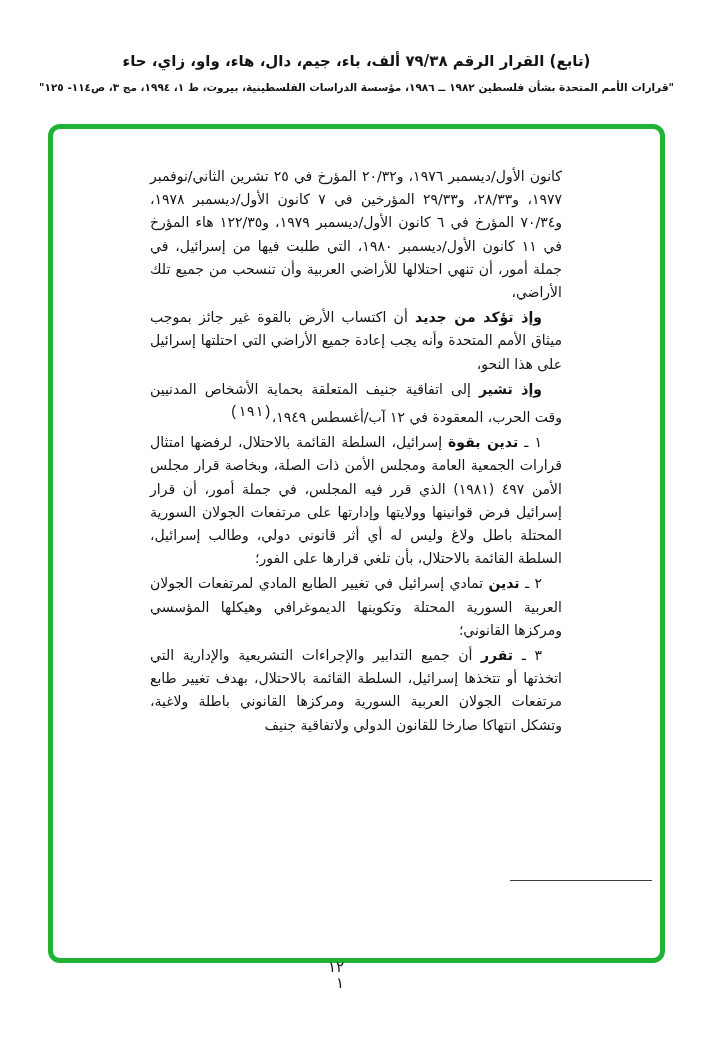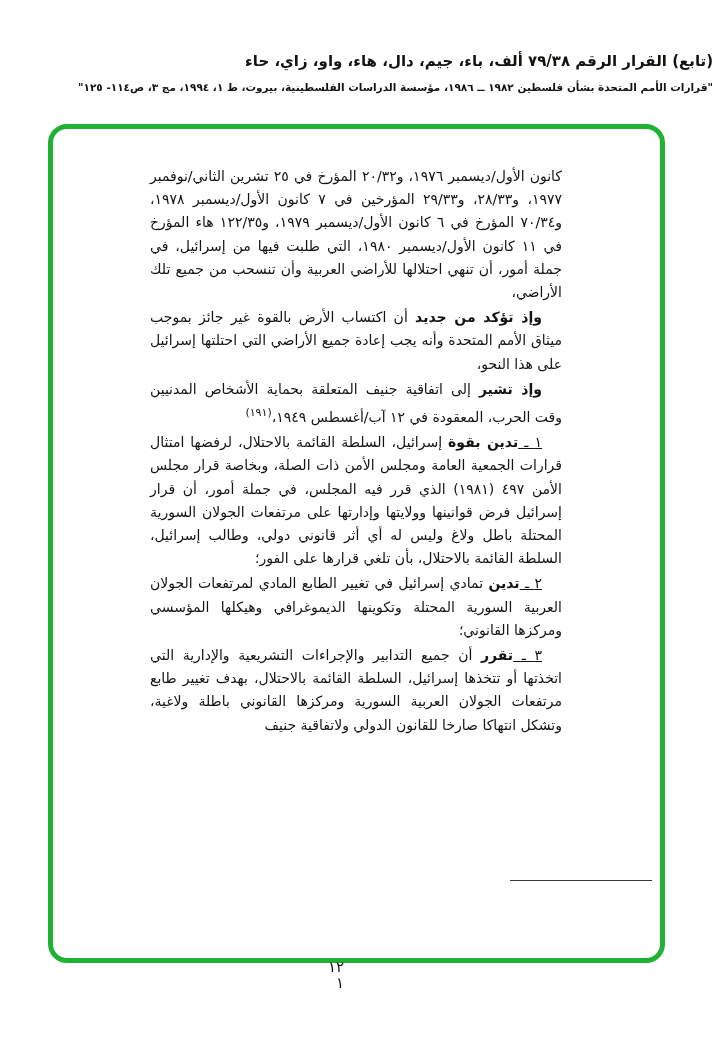--- a/index.html
+++ b/index.html
@@ -1,37 +1,37 @@
 <!DOCTYPE html>
 <html lang="ar"><head>
 <meta charset="utf-8">
 <style>
   html,body{margin:0;padding:0;}
   body{
     width:713px;height:1057px;position:relative;overflow:hidden;
     background:#ffffff;color:#151310;
     font-family:"DejaVu Sans",sans-serif;
   }
-  .doc-header{position:absolute;top:52px;left:0;width:713px;direction:rtl;}
+  .doc-header{position:absolute;top:52px;left:0;width:713px;text-align:center;direction:rtl;}
   .doc-title{font-size:15px;font-weight:bold;letter-spacing:-0.2px;margin:0;}
   .doc-source{font-size:10.5px;font-weight:bold;margin-top:11px;letter-spacing:-0.2px;}
   .content-frame{
     position:absolute;left:48px;top:124px;width:617px;height:839px;
-    box-sizing:border-box;border:5px solid #1fb234;border-radius:19px;background:#fff;
+    box-sizing:border-box;border:5px solid #1fb234;border-radius:12px;background:#fff;
   }
   .main-text{
     position:absolute;top:36px;right:98px;width:412px;
     direction:rtl;text-align:justify;
     font-size:14px;line-height:23.2px;
   }
   .para{margin:0 0 2px 0;}
   .para.indented{text-indent:20px;}
   .para .lead{font-weight:bold;}
-  .para .num{font-weight:normal;text-decoration:underline;}
-  .fn-ref{font-size:11px;vertical-align:6px;}
+  .para .num{font-weight:normal;}
+  .fn-ref{font-size:14px;vertical-align:6px;font-family:Liberation Mono, monospace;}
   .footnote{
     position:absolute;top:751px;right:8px;width:462px;
     direction:rtl;font-size:12px;line-height:19.5px;
   }
   .fn-rule{width:142px;border-top:1.5px solid #3a3a3a;margin-bottom:6px;}
   .fn-line2{padding-right:78px;}
   .page-footer{
     position:absolute;left:308px;top:959px;width:36px;
     direction:rtl;text-align:right;font-size:15px;line-height:16px;
   }

